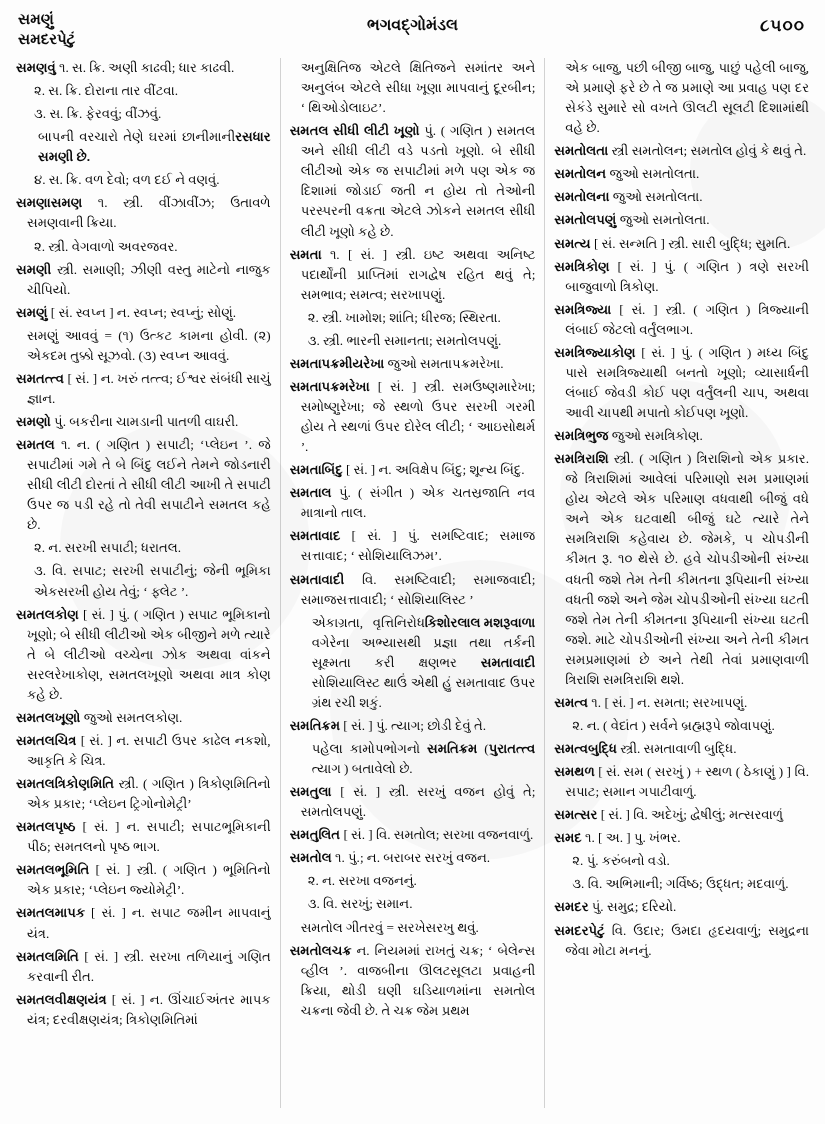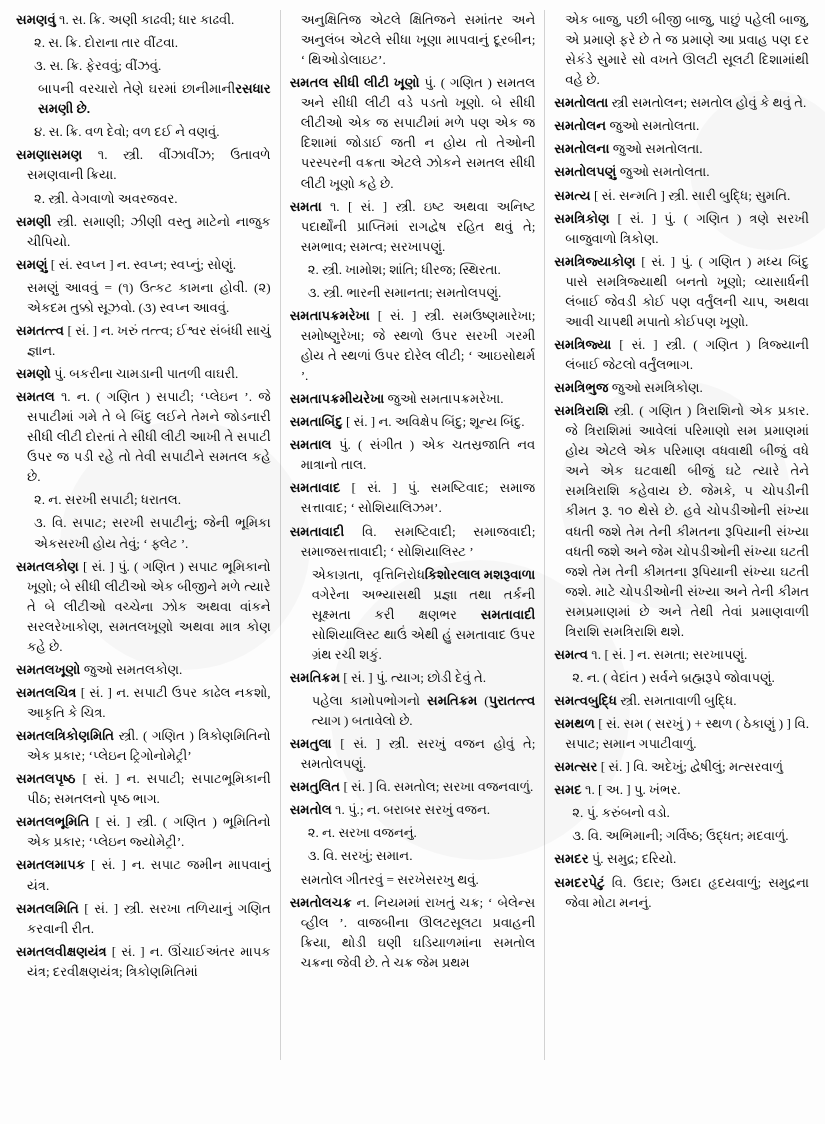--- a/index.html
+++ b/index.html
@@ -125,20 +125,28 @@
 </head>
 <body>
 
 <div class="page">
 
   <div class="watermark wm1"></div>
   <div class="watermark wm2"></div>
   <div class="watermark wm3"></div>
   <div class="watermark wm4"></div>
 
+  <div class="header">
+    <div class="hdr-left">
+      <div>સમણુંં</div>
+      <div>સમદરપેટું</div>
+    </div>
+    <div class="hdr-center">ભગવદ્‌ગોમંડલ</div>
+    <div class="hdr-right">૮૫૦૦</div>
+  </div>
 
   <div class="columns">
     <div class="col col-1">
         <p class="entry just"><span class="hw">સમણવું</span><span> ૧. સ. ક્રિ. અણી કાઢવી; ધાર કાઢવી.</span></p>
         <p class="sense just">૨. સ. ક્રિ. દોરાના તાર વીંટવા.</p>
         <p class="sense just">૩. સ. ક્રિ. ફેરવવું; વીંઝવું.</p>
         <p class="quote clearfix"><span class="cite">રસધાર</span><span>બાપની વરચારો તેણે ઘરમાં છાનીમાની </span><span class="bold">સમણી છે.</span></p>
         <p class="sense just">૪. સ. ક્રિ. વળ દેવો; વળ દઈ ને વણવું.</p>
         <p class="entry just"><span class="hw">સમણાસમણ</span><span> ૧. સ્ત્રી. વીંઝાવીંઝ; ઉતાવળે સમણવાની ક્રિયા.</span></p>
         <p class="sense just">૨. સ્ત્રી. વેગવાળો અવરજવર.</p>
@@ -159,22 +167,22 @@
         <p class="entry just"><span class="hw">સમતલમાપક</span><span> [ સં. ] ન. સપાટ જમીન માપવાનું યંત્ર.</span></p>
         <p class="entry just"><span class="hw">સમતલમિતિ</span><span> [ સં. ] સ્ત્રી. સરખા તળિયાનું ગણિત કરવાની રીત.</span></p>
         <p class="entry just"><span class="hw">સમતલવીક્ષણયંત્ર</span><span> [ સં. ] ન. ઊંચાઈઅંતર માપક યંત્ર; દરવીક્ષણયંત્ર; ત્રિકોણમિતિમાં</span></p>
       </div>
     <div class="col col-2">
         <p class="cont just">અનુક્ષિતિજ એટલે ક્ષિતિજને સમાંતર અને અનુલંબ એટલે સીધા ખૂણા માપવાનું દૂરબીન; ‘ થિઓડોલાઇટ’.</p>
         <p class="entry just"><span class="hw">સમતલ સીધી લીટી ખૂણો</span><span> પું. ( ગણિત ) સમતલ અને સીધી લીટી વડે પડતો ખૂણો. બે સીધી લીટીઓ એક જ સપાટીમાં મળે પણ એક જ દિશામાં જોડાઈ જતી ન હોય તો તેઓની પરસ્પરની વક્રતા એટલે ઝોકને સમતલ સીધી લીટી ખૂણો કહે છે.</span></p>
         <p class="entry just"><span class="hw">સમતા</span><span> ૧. [ સં. ] સ્ત્રી. ઇષ્ટ અથવા અનિષ્ટ પદાર્થોંની પ્રાપ્તિમાં રાગદ્વેષ રહિત થવું તે; સમભાવ; સમત્વ; સરખાપણું.</span></p>
         <p class="sense just">૨. સ્ત્રી. ખામોશ; શાંતિ; ધીરજ; સ્થિરતા.</p>
         <p class="sense just">૩. સ્ત્રી. ભારની સમાનતા; સમતોલપણું.</p>
+        <p class="entry just"><span class="hw">સમતાપક્રમીયરેખા</span><span> જુઓ સમતાપક્રમરેખા.</span></p>
         <p class="entry just"><span class="hw">સમતાપક્રમરેખા</span><span> [ સં. ] સ્ત્રી. સમઉષ્ણમારેખા; સમોષ્ણુરેખા; જે સ્થળો ઉપર સરખી ગરમી હોય તે સ્થળાં ઉપર દોરેલ લીટી; ‘ આઇસોથર્મ ’.</span></p>
-        <p class="entry just"><span class="hw">સમતાપક્રમીયરેખા</span><span> જુઓ સમતાપક્રમરેખા.</span></p>
         <p class="entry just"><span class="hw">સમતાબિંદુ</span><span> [ સં. ] ન. અવિક્ષેપ બિંદુ; શૂન્ય બિંદુ.</span></p>
         <p class="entry just"><span class="hw">સમતાલ</span><span> પું. ( સંગીત ) એક ચતસ્રજાતિ નવ માત્રાનો તાલ.</span></p>
         <p class="entry just"><span class="hw">સમતાવાદ</span><span> [ સં. ] પું. સમષ્ટિવાદ; સમાજ સત્તાવાદ; ‘ સોશિયાલિઝમ’.</span></p>
         <p class="entry just"><span class="hw">સમતાવાદી</span><span> વિ. સમષ્ટિવાદી; સમાજવાદી; સમાજસત્તાવાદી; ‘ સોશિયાલિસ્ટ ’</span></p>
         <p class="quote clearfix"><span class="cite">કિશોરલાલ મશરૂવાળા</span><span>એકાગ્રતા, વૃત્તિનિરોધ વગેરેના અભ્યાસથી પ્રજ્ઞા તથા તર્કની સૂક્ષ્મતા કરી ક્ષણભર </span><span class="bold">સમતાવાદી</span><span> સોશિયાલિસ્ટ થાઉં એથી હું સમતાવાદ ઉપર ગ્રંથ રચી શકું.</span></p>
         <p class="entry just"><span class="hw">સમતિક્રમ</span><span> [ સં. ] પું. ત્યાગ; છોડી દેવું તે.</span></p>
         <p class="quote clearfix"><span class="cite">પુરાતત્ત્વ</span><span>પહેલા કામોપભોગનો </span><span class="bold">સમતિક્રમ</span><span> ( ત્યાગ ) બતાવેલો છે.</span></p>
         <p class="entry just"><span class="hw">સમતુલા</span><span> [ સં. ] સ્ત્રી. સરખું વજન હોવું તે; સમતોલપણું.</span></p>
         <p class="entry just"><span class="hw">સમતુલિત</span><span> [ સં. ] વિ. સમતોલ; સરખા વજનવાળું.</span></p>
         <p class="entry just"><span class="hw">સમતોલ</span><span> ૧. પું.; ન. બરાબર સરખું વજન.</span></p>
@@ -184,22 +192,22 @@
         <p class="entry just"><span class="hw">સમતોલચક્ર</span><span> ન. નિયમમાં રાખતું ચક્ર; ‘ બેલેન્સ વ્હીલ ’. વાજબીના ઊલટસૂલટા પ્રવાહની ક્રિયા, થોડી ઘણી ઘડિયાળમાંના સમતોલ ચક્રના જેવી છે. તે ચક્ર જેમ પ્રથમ</span></p>
       </div>
     <div class="col col-3">
         <p class="cont just">એક બાજુ, પછી બીજી બાજુ, પાછું પહેલી બાજુ, એ પ્રમાણે ફરે છે તે જ પ્રમાણે આ પ્રવાહ પણ દર સેકંડે સુમારે સો વખતે ઊલટી સૂલટી દિશામાંથી વહે છે.</p>
         <p class="entry just"><span class="hw">સમતોલતા</span><span> સ્ત્રી  સમતોલન; સમતોલ હોવું કે થવું તે.</span></p>
         <p class="entry just"><span class="hw">સમતોલન</span><span> જુઓ સમતોલતા.</span></p>
         <p class="entry just"><span class="hw">સમતોલના</span><span> જુઓ સમતોલતા.</span></p>
         <p class="entry just"><span class="hw">સમતોલપણું</span><span> જુઓ સમતોલતા.</span></p>
         <p class="entry just"><span class="hw">સમત્ય</span><span> [ સં. સન્મતિ ] સ્ત્રી. સારી બુદ્ધિ; સુમતિ.</span></p>
         <p class="entry just"><span class="hw">સમત્રિકોણ</span><span> [ સં. ] પું. ( ગણિત ) ત્રણે સરખી બાજુવાળો ત્રિકોણ.</span></p>
+        <p class="entry just"><span class="hw">સમત્રિજ્યા</span><span> [ સં. ] સ્ત્રી. ( ગણિત ) ત્રિજ્યાની લંબાઈ જેટલો વર્તુંલભાગ.</span></p>
         <p class="entry just"><span class="hw">સમત્રિજ્યાકોણ</span><span> [ સં. ] પું. ( ગણિત ) મધ્ય બિંદુ પાસે સમત્રિજ્યાથી બનતો ખૂણો; વ્યાસાર્ધની લંબાઈ જેવડી કોઈ પણ વર્તુંલની ચાપ, અથવા આવી ચાપથી મપાતો કોઈપણ ખૂણો.</span></p>
-        <p class="entry just"><span class="hw">સમત્રિજ્યા</span><span> [ સં. ] સ્ત્રી. ( ગણિત ) ત્રિજ્યાની લંબાઈ જેટલો વર્તુંલભાગ.</span></p>
         <p class="entry just"><span class="hw">સમત્રિભુજ</span><span> જુઓ સમત્રિકોણ.</span></p>
         <p class="entry just"><span class="hw">સમત્રિરાશિ</span><span> સ્ત્રી. ( ગણિત ) ત્રિરાશિનો એક પ્રકાર. જે ત્રિરાશિમાં આવેલાં પરિમાણો સમ પ્રમાણમાં હોય એટલે એક પરિમાણ વધવાથી બીજું વધે અને એક ઘટવાથી બીજું ઘટે ત્યારે તેને સમત્રિરાશિ કહેવાય છે. જેમકે, ૫ ચોપડીની કીમત રૂ. ૧૦ થેસે છે. હવે ચોપડીઓની સંખ્યા વધતી જશે તેમ તેની કીમતના રૂપિયાની સંખ્યા વધતી જશે અને જેમ ચોપડીઓની સંખ્યા ઘટતી જશે તેમ તેની કીમતના રૂપિયાની સંખ્યા ઘટતી જશે. માટે ચોપડીઓની સંખ્યા અને તેની કીમત સમપ્રમાણમાં છે અને તેથી તેવાં પ્રમાણવાળી ત્રિરાશિ સમત્રિરાશિ થશે.</span></p>
         <p class="entry just"><span class="hw">સમત્વ</span><span> ૧. [ સં. ] ન. સમતા; સરખાપણું.</span></p>
         <p class="sense just">૨. ન. ( વેદાંત ) સર્વને બ્રહ્મરૂપે જોવાપણું.</p>
         <p class="entry just"><span class="hw">સમત્વબુદ્ધિ</span><span> સ્ત્રી. સમતાવાળી બુદ્ધિ.</span></p>
         <p class="entry just"><span class="hw">સમથળ</span><span> [ સં. સમ ( સરખું ) + સ્થળ ( ઠેકાણું ) ] વિ. સપાટ; સમાન ગપાટીવાળું.</span></p>
         <p class="entry just"><span class="hw">સમત્સર</span><span> [ સં. ] વિ. અદેખું; દ્વેષીલું; મત્સરવાળું</span></p>
         <p class="entry just"><span class="hw">સમદ</span><span> ૧. [ અ. ] પુ. ખંભર.</span></p>
         <p class="sense just">૨. પું. કરુંબનો વડો.</p>
         <p class="sense just">૩. વિ. અભિમાની; ગર્વિષ્ઠ; ઉદ્ધત; મદવાળું.</p>

